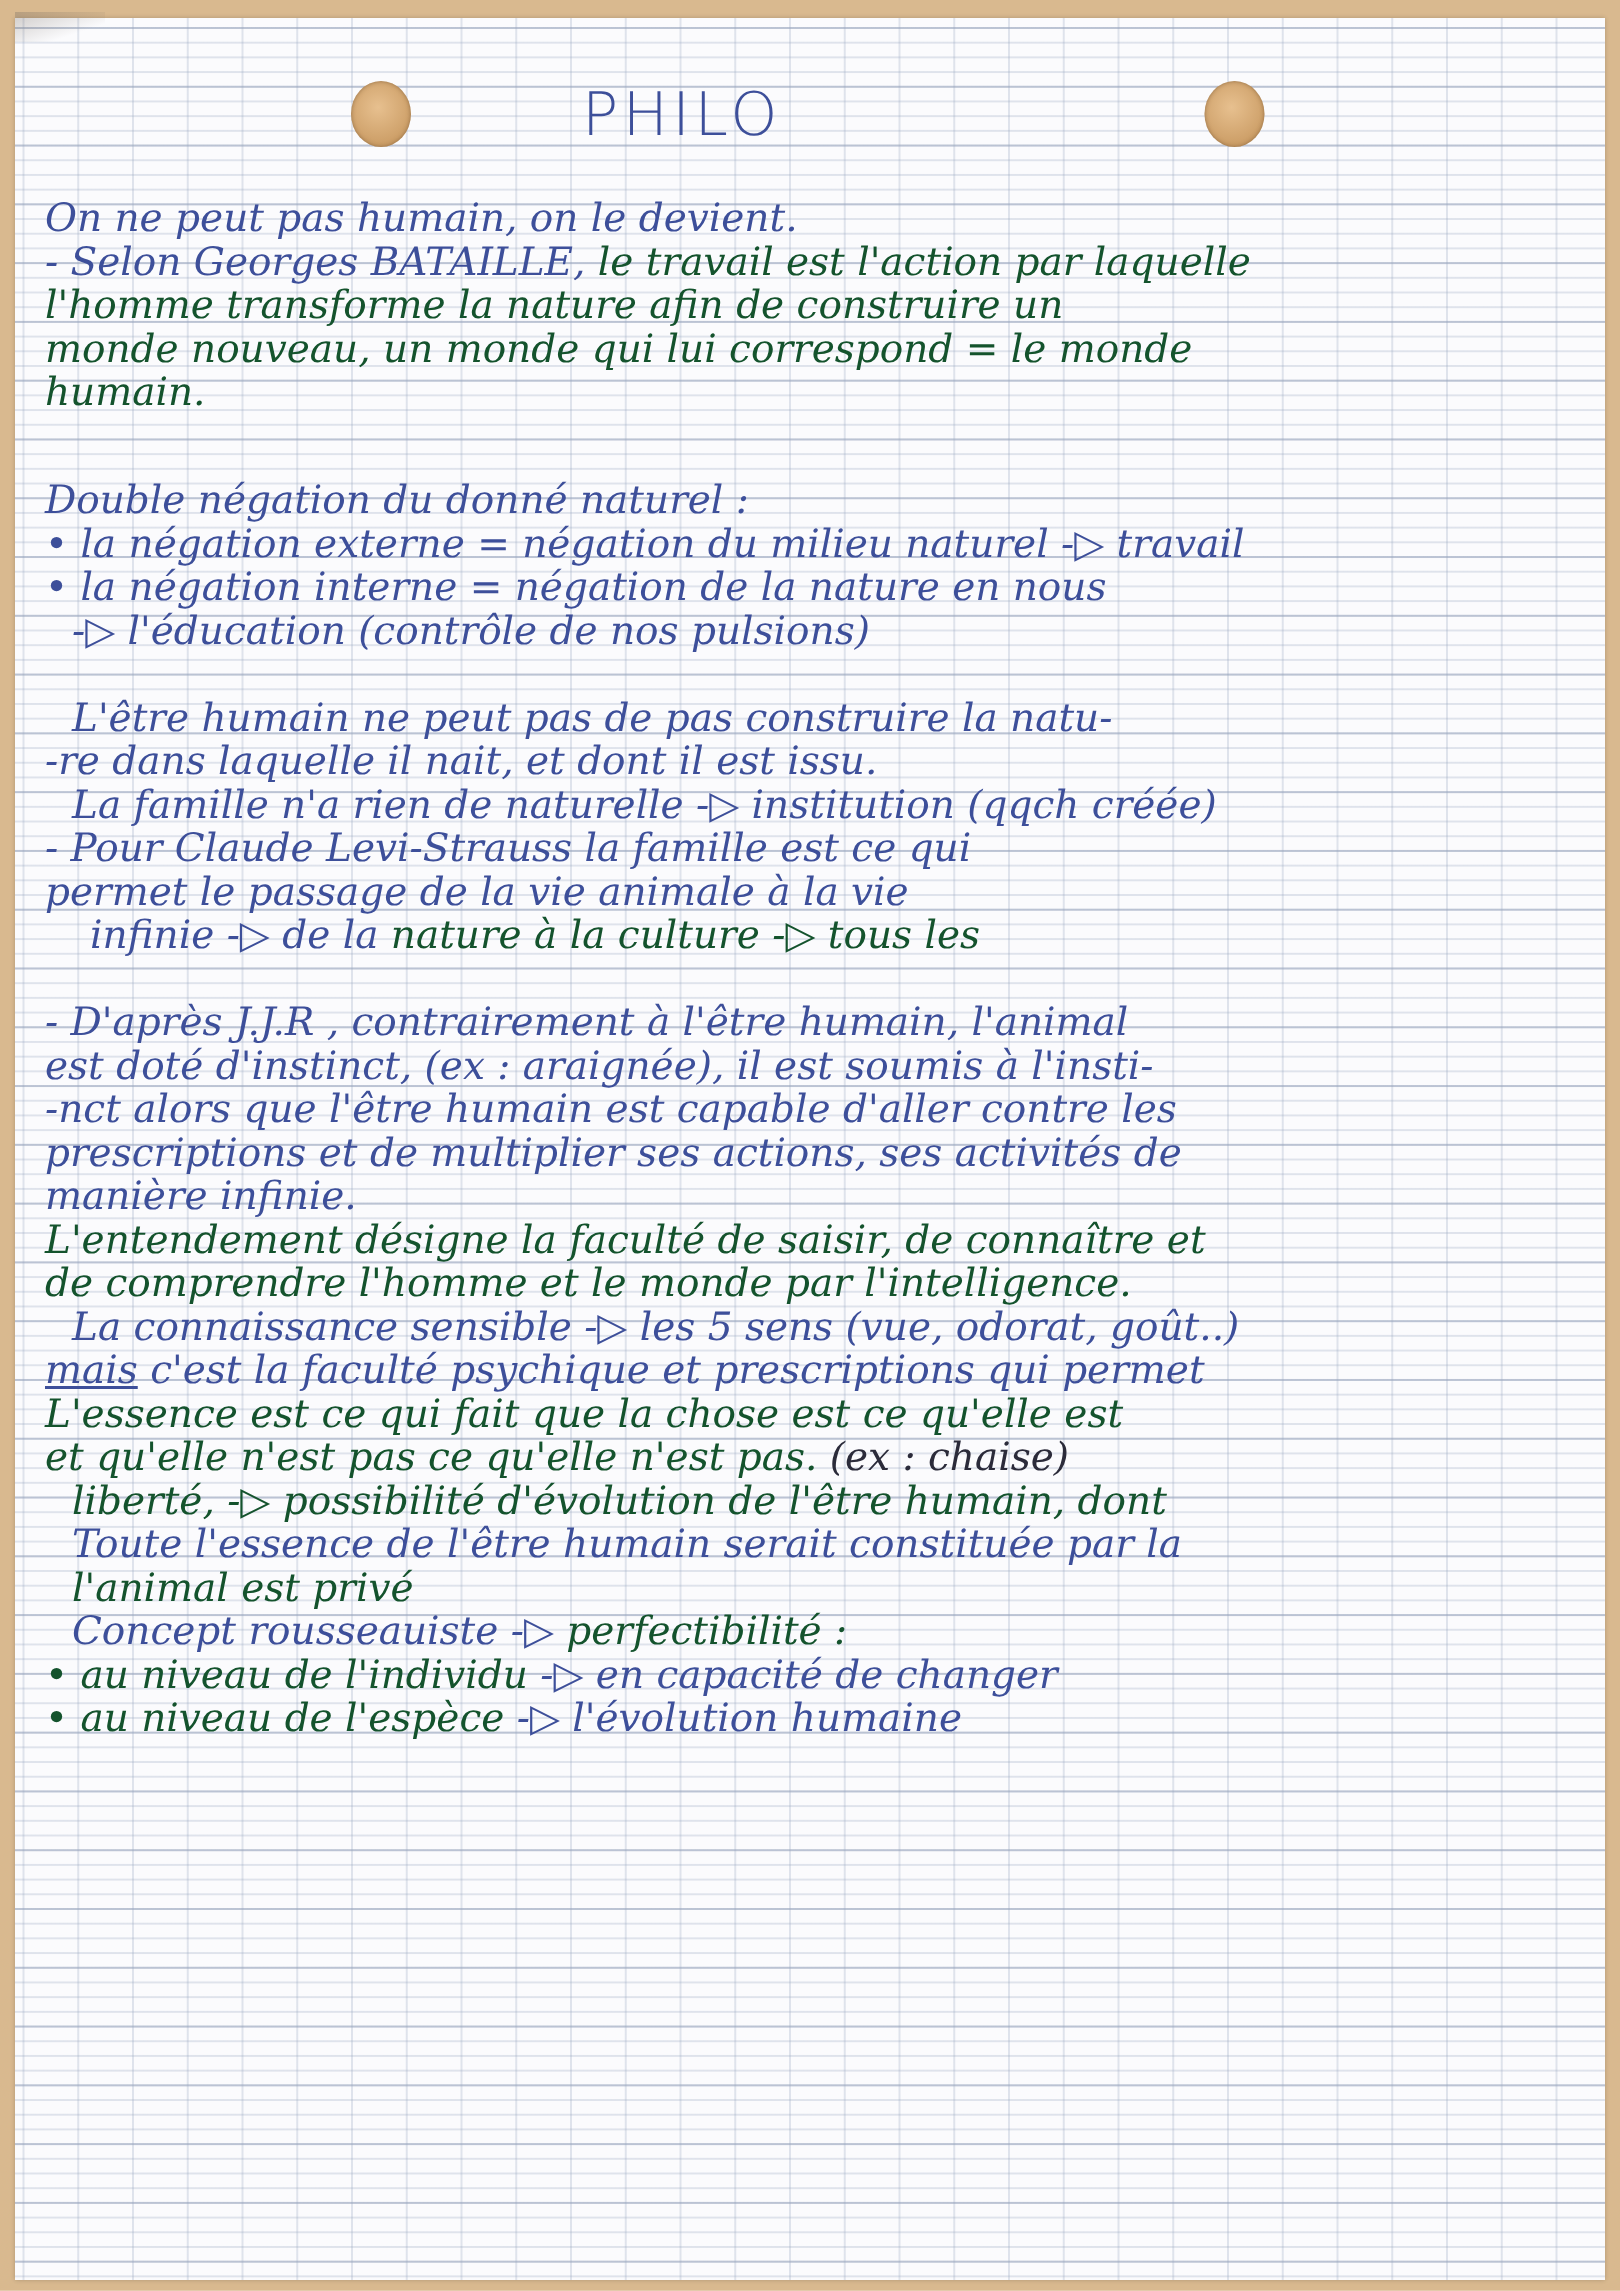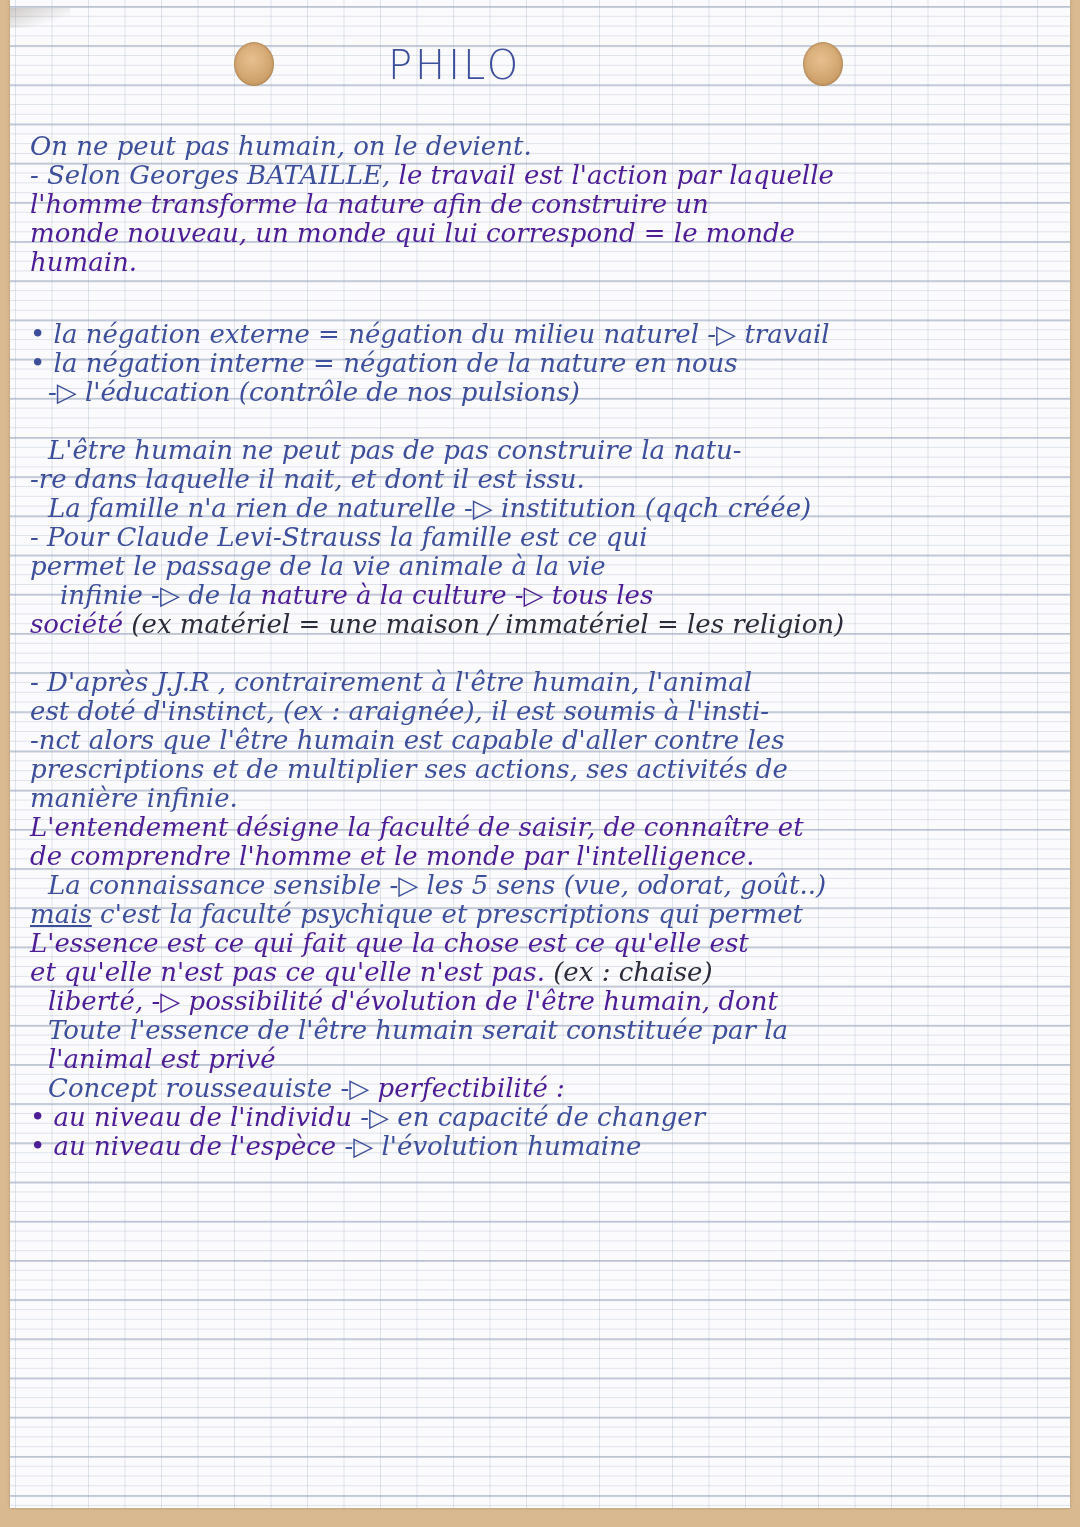--- a/index.html
+++ b/index.html
@@ -10,21 +10,21 @@
     body {
       width: 1080px;
       height: 1527px;
       position: relative;
       overflow: hidden;
       font-family: "DejaVu Sans", sans-serif;
     }
     .paper {
       position: absolute;
       left: 10px;
-      top: 0;
+      top: 12px;
       width: 1060px;
       height: 1508px;
       background-color: #fbfbfd;
       background-image:
         linear-gradient(to right, rgba(150,165,190,0.28) 1px, transparent 1px),
         linear-gradient(to bottom, rgba(150,165,190,0.28) 1px, transparent 1px),
         linear-gradient(to bottom, rgba(120,135,165,0.38) 1.5px, transparent 1.5px);
       background-size: 36.5px 100%, 100% 9.8px, 100% 39.2px;
       background-position: 5px 0, 0 6px, 0 6px;
       box-shadow: 0 0 3px rgba(0,0,0,0.2);
@@ -66,21 +66,21 @@
     .line {
       font-family: "DejaVu Serif", serif;
       font-style: italic;
       font-size: 26px;
       line-height: 29px;
       height: 29px;
       white-space: nowrap;
       color: #3d4f9a;
     }
     .blue { color: #3d4f9a; }
-    .red { color: #4c1d95; }
+    .red { color: #14532d; }
     .black { color: #2b2b3a; }
     .gap { height: 29px; }
     .gap-sm { height: 14px; }
     .indent1 { padding-left: 18px; }
     .indent2 { padding-left: 30px; }
     .underline { text-decoration: underline; text-align: right; }
   </style>
 </head>
 <body>
 
@@ -100,38 +100,36 @@
     </div>
     <div class="line red">l'homme transforme la nature afin de construire un</div>
     <div class="line red">monde nouveau, un monde qui lui correspond = le monde</div>
     <div class="line red">humain.</div>
   </div>
 
   <div class="gap"></div>
   <div class="gap-sm"></div>
 
   <div>
+    <div class="line blue">Double négation du donné naturel :</div>
     <div class="line blue">• la négation externe = négation du milieu naturel -▷ travail</div>
     <div class="line blue">• la négation interne = négation de la nature en nous</div>
     <div class="line blue indent1">-▷ l'éducation  (contrôle de nos pulsions)</div>
   </div>
 
   <div class="gap"></div>
 
   <div>
     <div class="line blue indent1">L'être humain ne peut pas de pas construire la natu-</div>
     <div class="line blue">-re dans laquelle il nait, et dont il est issu.</div>
     <div class="line blue indent1">La famille n'a rien de naturelle -▷ institution (qqch créée)</div>
     <div class="line blue">- Pour Claude Levi-Strauss la famille est ce qui</div>
     <div class="line blue">permet le passage de la vie animale à la vie</div>
     <div class="line indent2">
       <span class="blue">infinie -▷ de la </span><span class="red">nature à la culture -▷ tous les</span>
-    </div>
-    <div class="line">
-      <span class="red">société </span><span class="black">(ex matériel = une maison / immatériel = les religion)</span>
     </div>
   </div>
 
   <div class="gap"></div>
 
   <div>
     <div class="line blue">- D'après J.J.R , contrairement à l'être humain, l'animal</div>
     <div class="line blue">est doté d'instinct, (ex : araignée), il est soumis à l'insti-</div>
     <div class="line blue">-nct alors que l'être humain est capable d'aller contre les</div>
     <div class="line blue">prescriptions et de multiplier ses actions, ses activités de</div>

